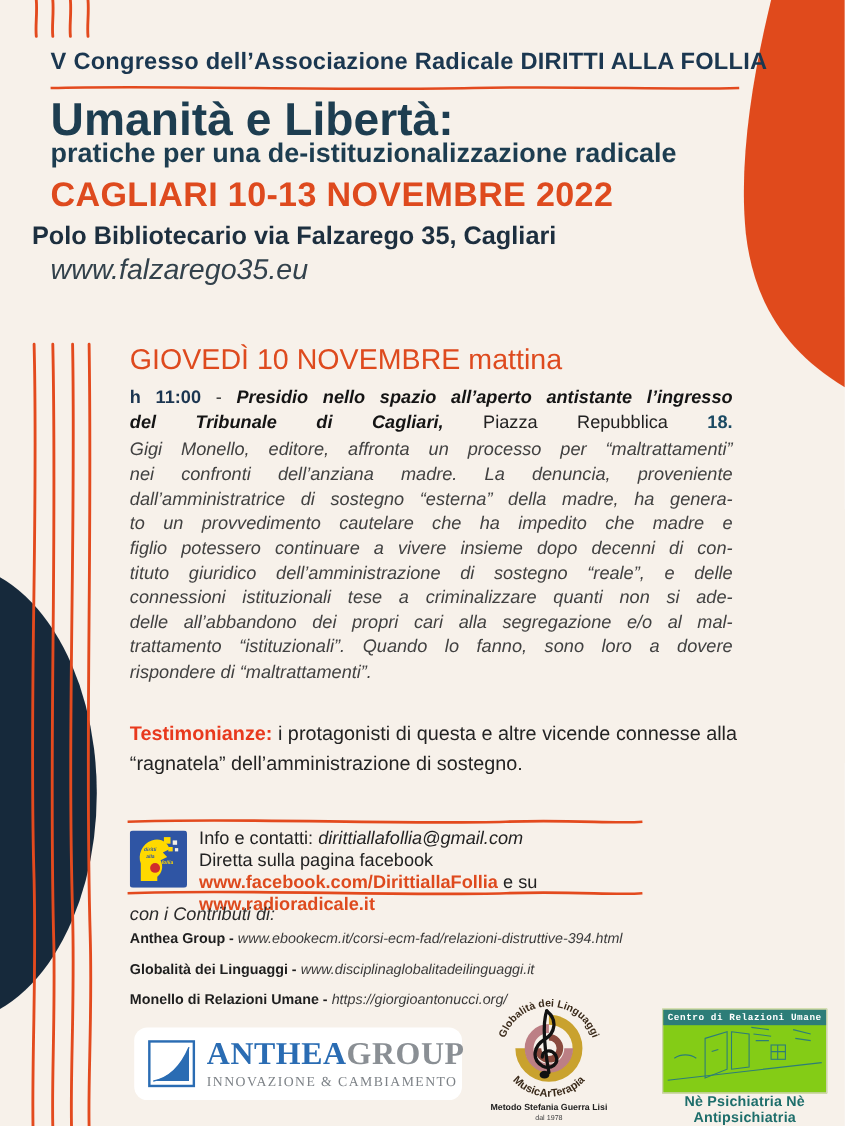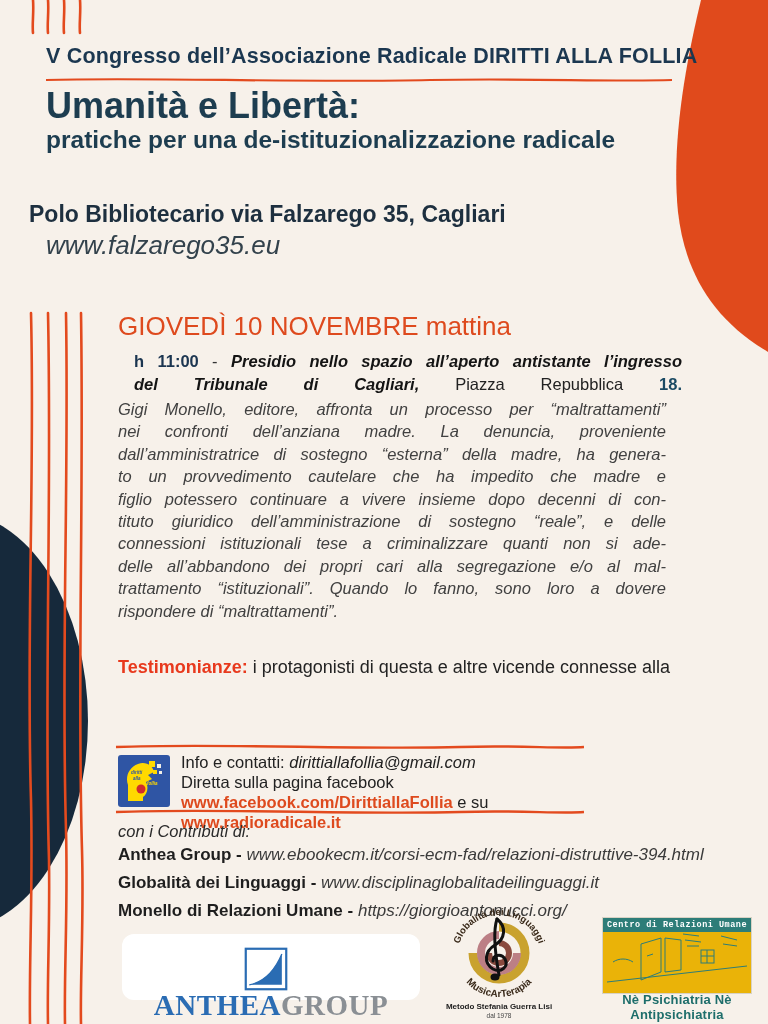--- a/index.html
+++ b/index.html
@@ -9,29 +9,29 @@
     height: 1024px;
     background: #F7F1EA;
     overflow: hidden;
     font-family: "Liberation Sans", sans-serif;
   }
   svg.decor { position:absolute; inset:0; z-index:0; }
   .content { position:absolute; inset:0; z-index:1; }
 
   
   .kicker   { position:absolute; left:46px; top:44px; width:660px; font-size:21.5px; font-weight:600; color:#1B3750; letter-spacing:.2px; }
-  .title    { position:absolute; left:46px; top:85px;  font-size:36px;  font-weight:800; color:#1D3D50; }
+  .title    { position:absolute; left:46px; top:85px;  font-size:42px;  font-weight:800; color:#1D3D50; }
   .subtitle { position:absolute; left:46px; top:126px; font-size:24.5px; font-weight:600; color:#1D3D50; }
   .dateline { position:absolute; left:46px; top:159px; font-size:31px; font-weight:800; color:#DE4A1E; letter-spacing:.3px; }
   .venue    { position:absolute; left:29px; top:201px; font-size:23px; font-weight:700; color:#1D2F3F; }
   .website  { position:absolute; left:46px; top:230px; font-size:26px; font-style:italic; color:#33424C; }
 
   
   .sec-heading { position:absolute; left:118px; top:311px; font-size:26px; font-weight:400; color:#DE4A1E; }
-  .event { position:absolute; left:118px; top:350px; width:548px; font-size:16.5px; line-height:23px; color:#1A1A1A;margin-left:16px; }
+  .event { position:absolute; left:118px; top:350px; width:548px; font-size:16.5px; line-height:23px; color:#1A1A1A; }
   .jline { text-align:justify; text-align-last:justify; }
   .event .time   { font-weight:700; color:#1B3550; }
   .event .sep    { font-weight:400; color:#333; }
   .event .bi     { font-weight:700; font-style:italic; color:#141414; }
   .event .reg    { font-weight:400; color:#222; }
   .event .num    { font-weight:700; color:#1B4A63; }
 
   .paragraph { position:absolute; left:118px; top:398px; width:548px; font-size:16.5px; line-height:22.4px; font-style:italic; color:#414141; }
   .paragraph .pline.last { text-align:center; text-align-last:left; }
 
@@ -39,37 +39,37 @@
   .testimonials .label { color:#E8391D; font-weight:700; }
 
   
   .contact-logo { position:absolute; left:118px; top:755px; width:52px; height:52px; }
   .contact-text { position:absolute; left:181px; top:752px; width:430px; font-size:16.5px; line-height:20px; color:#222; }
   .contact-text .italic { font-style:italic; }
   .contact-text .link { color:#DE4A1E; font-weight:700; }
 
   
   .contrib-intro { position:absolute; left:118px; top:822px; font-size:16.5px; font-style:italic; color:#2B2B2B; }
-  .contrib-row { position:absolute; left:118px; width:600px; font-size:17px; color:#222; }
+  .contrib-row { position:absolute; left:118px; width:600px; font-size:13px; color:#222; }
   .contrib-row .cname { font-weight:700; color:#1E1E1E; }
   .contrib-row .curl  { font-style:italic; color:#3A3A3A; }
   .r0 { top:845px; } .r1 { top:873px; } .r2 { top:901px; }
 
   
   .anthea-card { position:absolute; left:122px; top:934px; width:298px; height:66px; background:#FFFFFF;
-                 border-radius:12px; display:flex; align-items:center; padding:13px 12px; box-sizing:border-box;flex-direction:column; }
+                 border-radius:12px; display:flex; align-items:center; padding:13px 12px; box-sizing:border-box; }
   .anthea-icon { width:44px; height:44px; flex:0 0 44px; margin-right:10px; }
   .anthea-text { display:flex; flex-direction:column; line-height:1; }
   .anthea-name { font-family:"Liberation Serif", serif; font-size:29px; letter-spacing:.5px; }
   .anthea-name .blue { color:#2A6CB3; font-weight:600; }
   .anthea-name .gray { color:#8A8F94; font-weight:600; }
   .anthea-tag  { font-family:"Liberation Serif", serif; font-size:12.5px; color:#7D8287; letter-spacing:1.3px; margin-top:4px; }
 
   .globalita-logo { position:absolute; left:443px; top:901px; width:112px; height:122px; }
-  .centro-logo { position:absolute; left:602px; top:917px; width:150px; height:77px; background:#eab308;
+  .centro-logo { position:absolute; left:602px; top:917px; width:150px; height:77px; background:#84cc16;
                  border:1px solid #D8D2C4; box-sizing:border-box; }
   .centro-band { height:14px; background:#2D7D78; color:#fff; font-family:"Liberation Mono", monospace;
                  font-size:8.5px; font-weight:700; text-align:center; line-height:14px; letter-spacing:.5px; }
   .centro-draw { height:56px; }
   .centro-slogan { font-size:13px; font-weight:700; color:#1E6E6B; text-align:center; letter-spacing:.2px; }
   .centro-foot { margin:3px 10px 0 10px; height:7px; background:#2D7D78; border-radius:1px; }
 </style>
 </head>
 <body>
 
@@ -99,20 +99,21 @@
 
     <path stroke="#E34A1E" stroke-width="2.4" fill="none" d="M 116 747 C 220 743 360 750 460 747 C 520 745 560 749 584 747"></path>
     <path stroke="#E34A1E" stroke-width="2.4" fill="none" d="M 116 812 C 220 808 360 815 460 812 C 520 810 560 814 584 812"></path>
   </svg>
 
   <div class="content">
 
     <div class="kicker">V Congresso dell’Associazione Radicale DIRITTI ALLA FOLLIA</div>
     <div class="title">Umanità e Libertà:</div>
     <div class="subtitle">pratiche per una de-istituzionalizzazione radicale</div>
+    <div class="dateline">CAGLIARI 10-13 NOVEMBRE 2022</div>
     <div class="venue">Polo Bibliotecario via Falzarego 35, Cagliari</div>
     <div class="website">www.falzarego35.eu</div>
 
     <div class="sec-heading">GIOVEDÌ 10 NOVEMBRE mattina</div>
 
     <div class="event">
       <div class="jline">
         <span class="time">h 11:00</span>
         <span class="sep">-</span>
         <span class="bi">Presidio  nello spazio all’aperto antistante l’ingresso</span>
@@ -135,20 +136,21 @@
       <div class="pline jline">delle all’abbandono dei propri cari alla segregazione e/o al mal-</div>
       <div class="pline jline">trattamento “istituzionali”. Quando lo fanno, sono loro a dovere</div>
       <div class="pline last">rispondere di  “maltrattamenti”.</div>
     </div>
 
     <div class="testimonials">
       <div>
         <span class="label">Testimonianze:</span>
         <span>i  protagonisti di questa e altre vicende connesse alla</span>
       </div>
+      <div>“ragnatela” dell’amministrazione di  sostegno.</div>
     </div>
 
     <svg class="contact-logo" viewBox="0 0 52 52">
       <rect x="0" y="0" width="52" height="52" rx="3" fill="#2F55A4"></rect>
       <path fill="#FFD900" d="M 10 46 L 10 30 C 7 22 11 12 20 9 C 28 6 35 11 36 17 L 30 20 L 34 24 L 28 27 C 31 33 29 39 25 42 L 25 46 Z"></path>
       <rect x="31" y="6" width="6" height="6" fill="#FFD900"></rect>
       <rect x="39" y="9" width="4" height="4" fill="#F2EFE6"></rect>
       <rect x="35" y="15" width="4" height="4" fill="#FFD900"></rect>
       <rect x="41" y="16" width="3" height="3" fill="#F2EFE6"></rect>
       <circle cx="23" cy="34" r="4.5" fill="#D02C2C"></circle>

